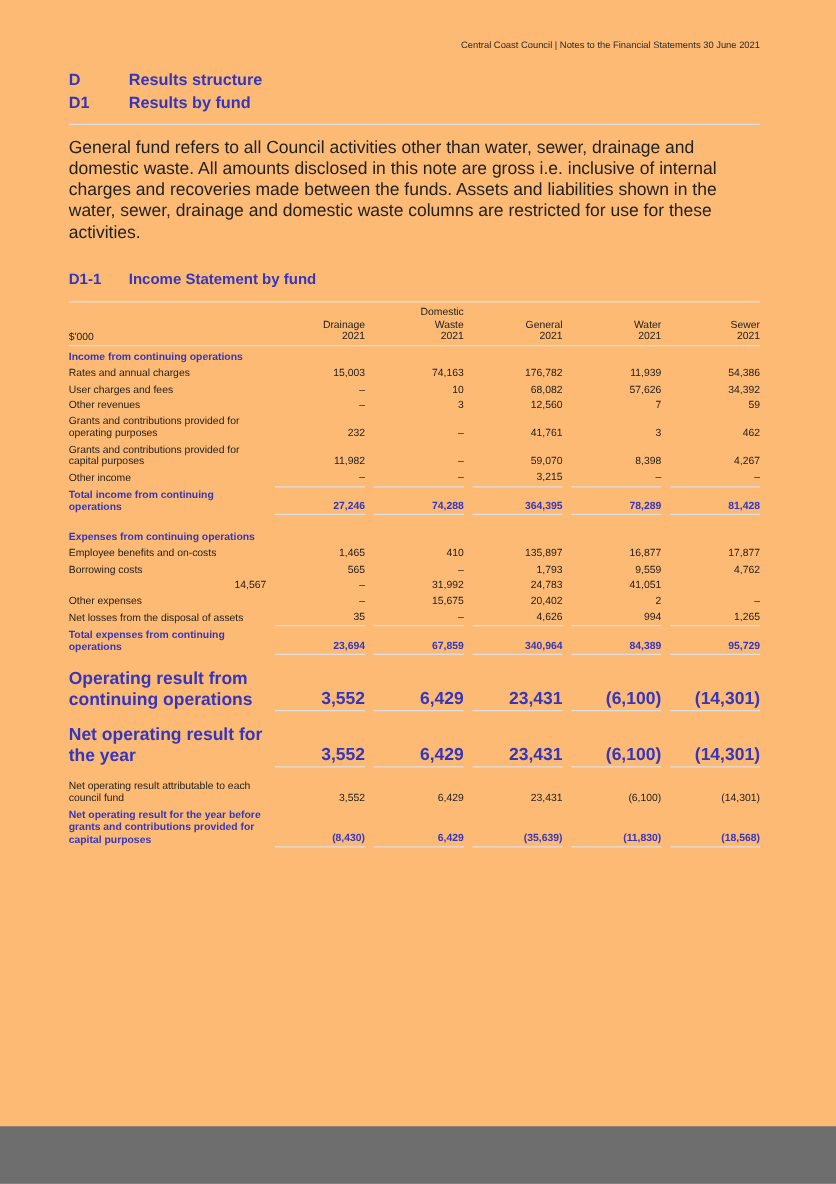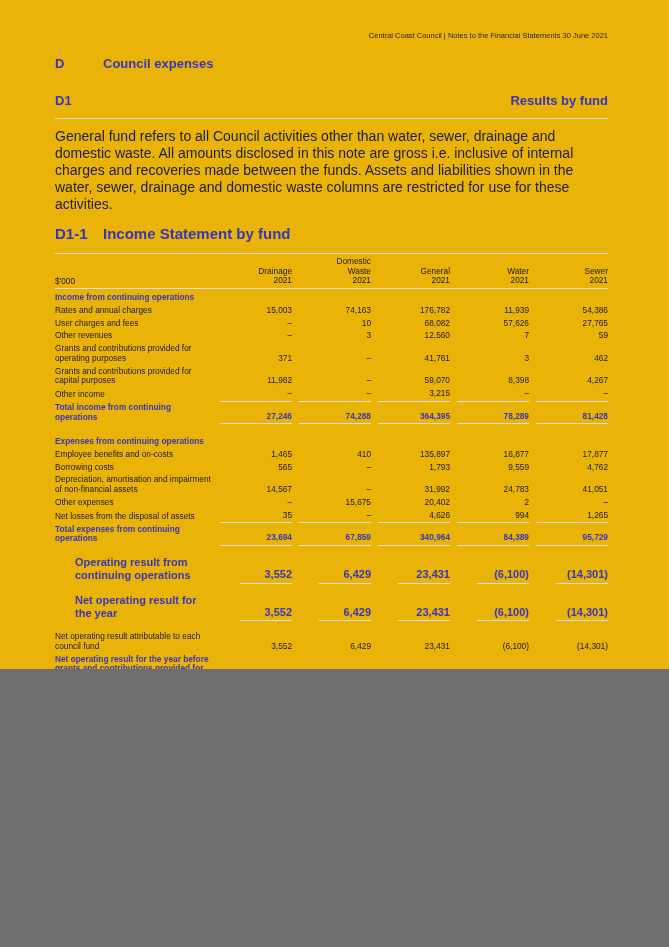--- a/index.html
+++ b/index.html
@@ -1,57 +1,57 @@
 <!DOCTYPE html>
 <html><head>
 <meta charset="utf-8">
 <style>
   html,body{margin:0;padding:0;}
   body{background:#6e6e6e;font-family:"Liberation Sans","DejaVu Sans",sans-serif;}
-  .page{position:relative;width:669px;height:669px;background:#eab308;color:#161616;overflow:hidden;}
+  .page{position:relative;width:669px;height:901px;background:#fdba74;color:#161616;overflow:hidden;}
   .content{position:absolute;left:55px;top:0;width:553px;}
 
   .doc-title{position:absolute;top:31px;left:0;width:553px;text-align:right;font-size:7.5px;color:#2a2a2a;}
 
   .h-row{display:flex;align-items:baseline;}
   .h-code{width:48px;flex:0 0 48px;}
   .hd{color:#3636bb;font-weight:bold;}
   .h1{font-size:13px;margin-top:56px;}
-  .h2{font-size:13px;margin-top:22px;justify-content:space-between;}
+  .h2{font-size:13px;margin-top:3px;}
   .rule{border-top:1.5px solid #dedede;margin-top:10px;}
   .intro{font-size:14px;line-height:1.22;margin-top:9px;color:#222;}
-  .h3{font-size:15px;margin-top:12px;}
+  .h3{font-size:12px;margin-top:22px;}
   .h3 .h-code{width:48px;}
 
   .tbl{margin-top:11px;border-top:1.6px solid #dedede;font-size:8.3px;}
   .grid-row{display:grid;grid-template-columns:158px repeat(5,1fr);column-gap:7px;align-items:end;}
   .thead{border-bottom:1.4px solid #dedede;padding:3px 0 2px 0;}
   .thead .col-h{text-align:right;white-space:pre-line;line-height:1.15;color:#1d1d1d;}
   .unit{align-self:end;color:#1d1d1d;}
   .lbl{color:#1d1d1d;line-height:1.18;padding:1.5px 0;}
   .val{text-align:right;line-height:1.18;padding:1.5px 0;color:#1d1d1d;}
   .row-section .lbl{color:#3636bb;font-weight:bold;grid-column:1 / -1;padding-top:4px;}
   .row-total .lbl,.row-total .val{color:#3636bb;font-weight:bold;}
   .u-bot{border-bottom:1.3px solid #dedede;}
   .spacer{height:9px;}
-  .big .lbl,.big .val{font-size:11px;margin-left:20px;}
+  .big .lbl,.big .val{font-size:14px;}
 
   .footer{position:absolute;top:901px;left:0;width:553px;text-align:right;font-size:7.5px;color:#2f2f2f;}
 </style>
 </head>
 <body>
 
 <div class="page">
   <div class="content">
 
     <div class="doc-title">Central Coast Council | Notes to the Financial Statements 30 June 2021</div>
 
     <div class="h-row h1">
       <span class="h-code hd">D</span>
-      <span class="hd">Council expenses</span>
+      <span class="hd">Results structure</span>
     </div>
 
     <div class="h-row h2">
       <span class="h-code hd">D1</span>
       <span class="hd">Results by fund</span>
     </div>
 
     <div class="rule"></div>
 
     <div class="intro">General fund refers to all Council activities other than water, sewer, drainage and domestic waste. All amounts disclosed in this note are gross i.e. inclusive of internal charges and recoveries made between the funds. Assets and liabilities shown in the water, sewer, drainage and domestic waste columns are restricted for use for these activities.</div>
@@ -88,33 +88,33 @@
             <div class="val">176,782</div>
             <div class="val">11,939</div>
             <div class="val">54,386</div>
           </div>
           <div class="grid-row row-item">
             <div class="lbl">User charges and fees</div>
             <div class="val">–</div>
             <div class="val">10</div>
             <div class="val">68,082</div>
             <div class="val">57,626</div>
-            <div class="val">27,765</div>
+            <div class="val">34,392</div>
           </div>
           <div class="grid-row row-item">
             <div class="lbl">Other revenues</div>
             <div class="val">–</div>
             <div class="val">3</div>
             <div class="val">12,560</div>
             <div class="val">7</div>
             <div class="val">59</div>
           </div>
           <div class="grid-row row-item">
             <div class="lbl">Grants and contributions provided for operating purposes</div>
-            <div class="val">371</div>
+            <div class="val">232</div>
             <div class="val">–</div>
             <div class="val">41,761</div>
             <div class="val">3</div>
             <div class="val">462</div>
           </div>
           <div class="grid-row row-item">
             <div class="lbl">Grants and contributions provided for capital purposes</div>
             <div class="val">11,982</div>
             <div class="val">–</div>
             <div class="val">59,070</div>
@@ -151,21 +151,20 @@
           </div>
           <div class="grid-row row-item">
             <div class="lbl">Borrowing costs</div>
             <div class="val">565</div>
             <div class="val">–</div>
             <div class="val">1,793</div>
             <div class="val">9,559</div>
             <div class="val">4,762</div>
           </div>
           <div class="grid-row row-item">
-            <div class="lbl">Depreciation, amortisation and impairment of non-financial assets</div>
             <div class="val">14,567</div>
             <div class="val">–</div>
             <div class="val">31,992</div>
             <div class="val">24,783</div>
             <div class="val">41,051</div>
           </div>
           <div class="grid-row row-item">
             <div class="lbl">Other expenses</div>
             <div class="val">–</div>
             <div class="val">15,675</div>

